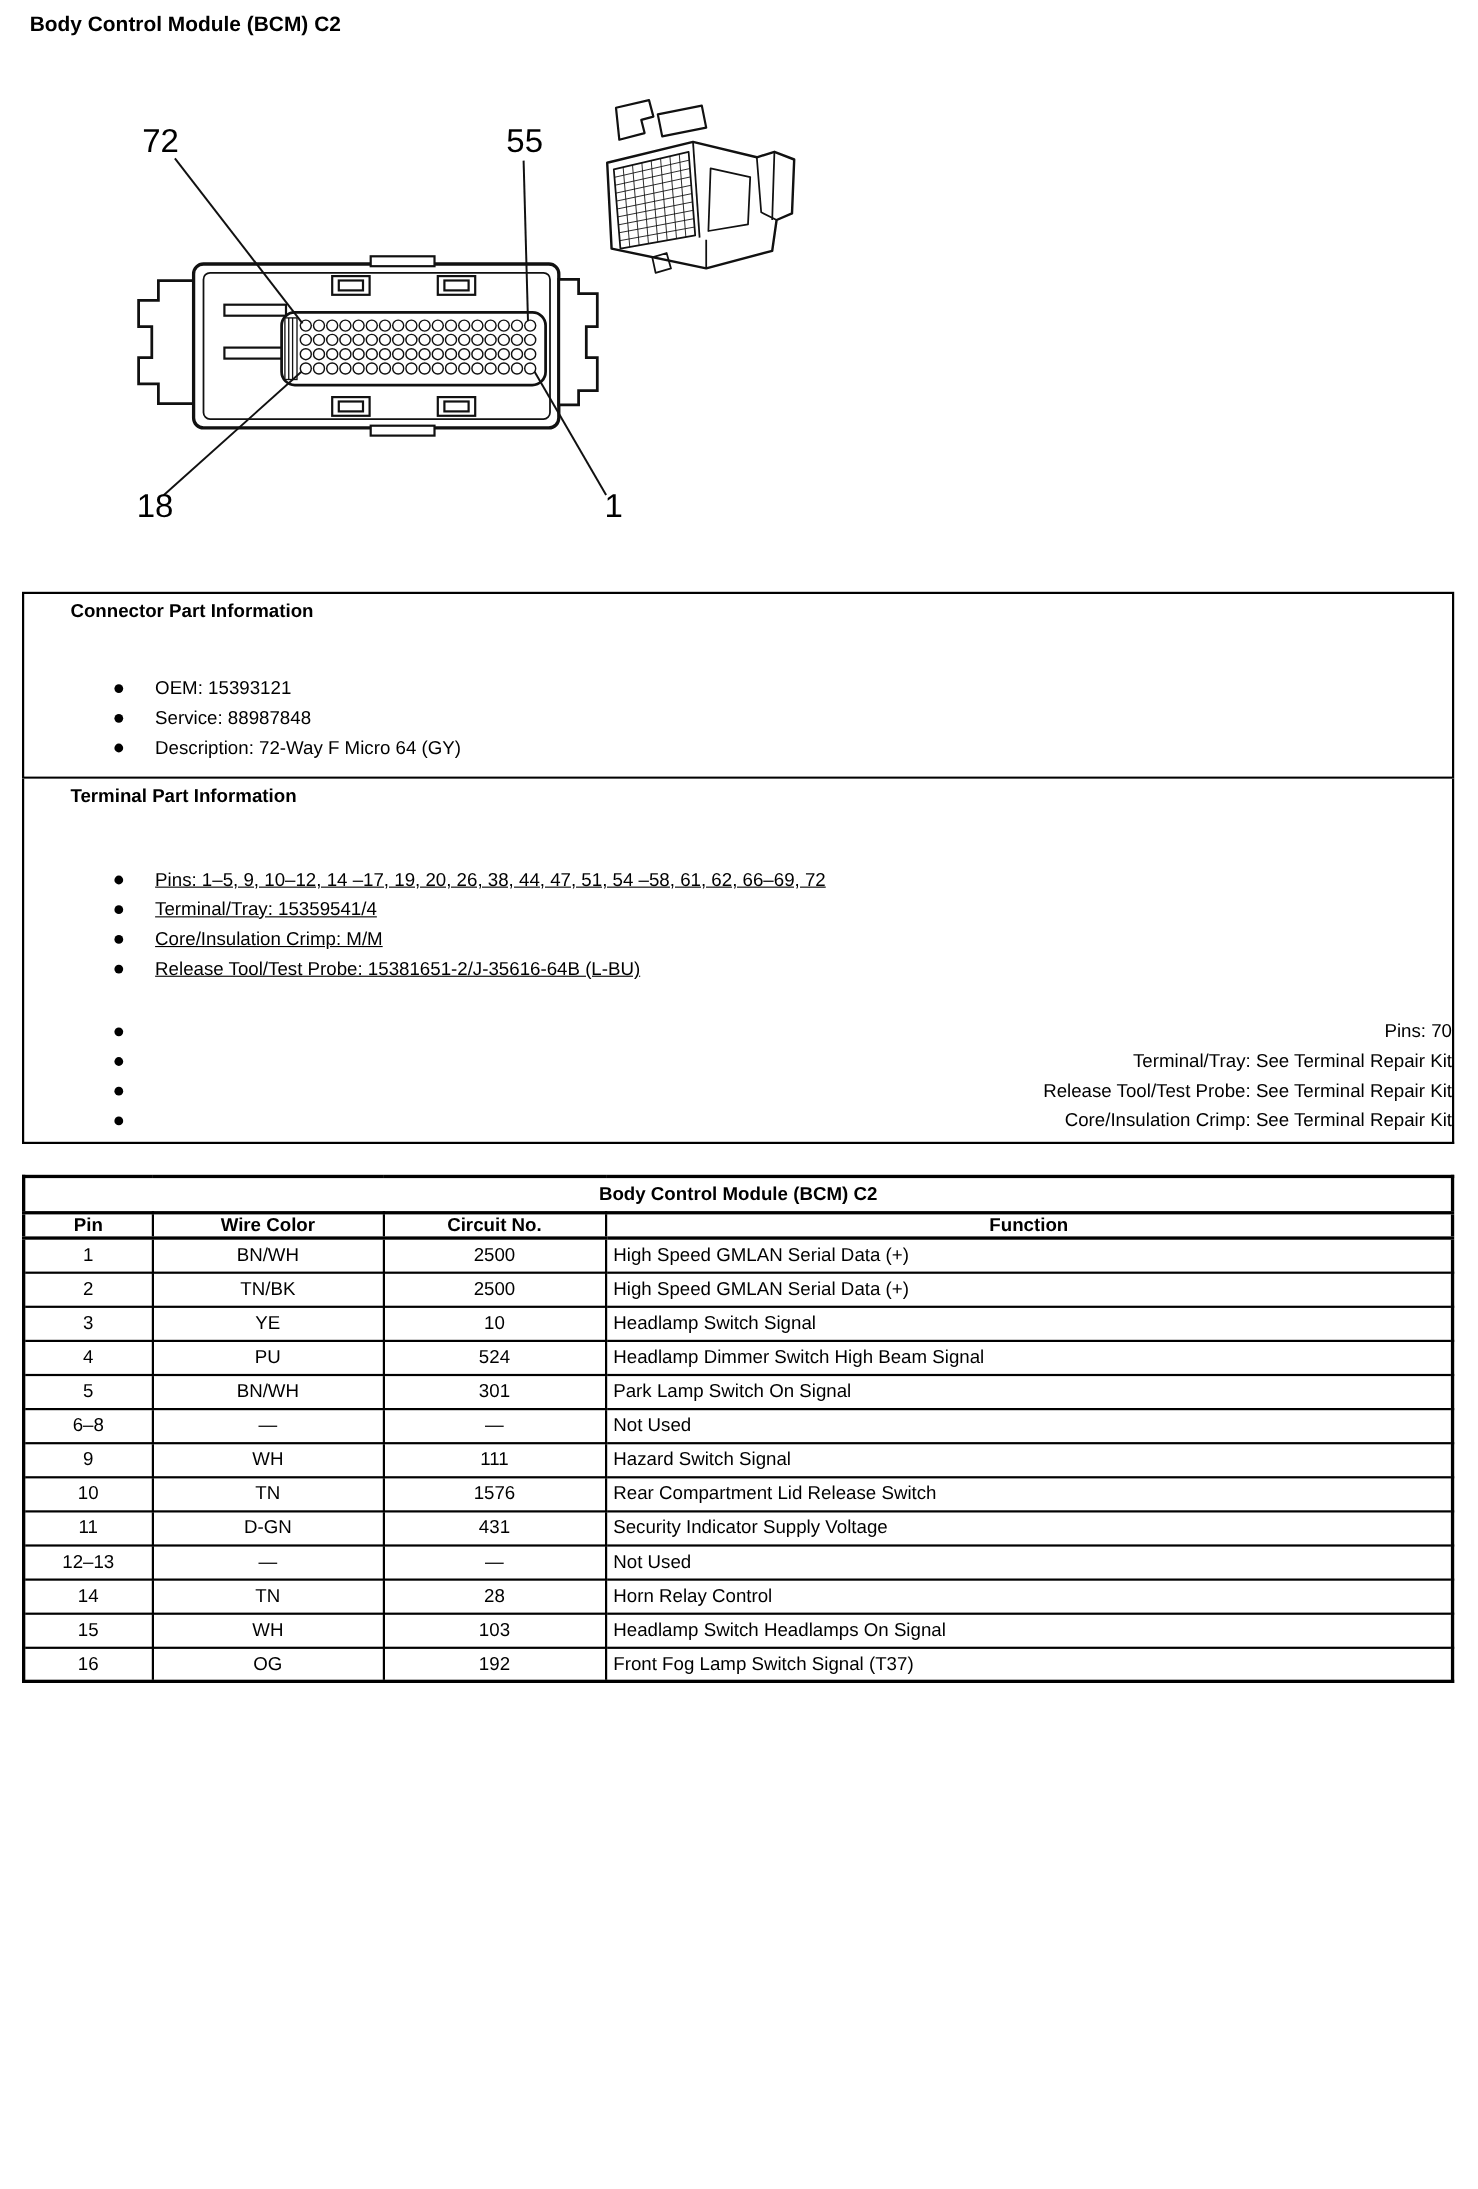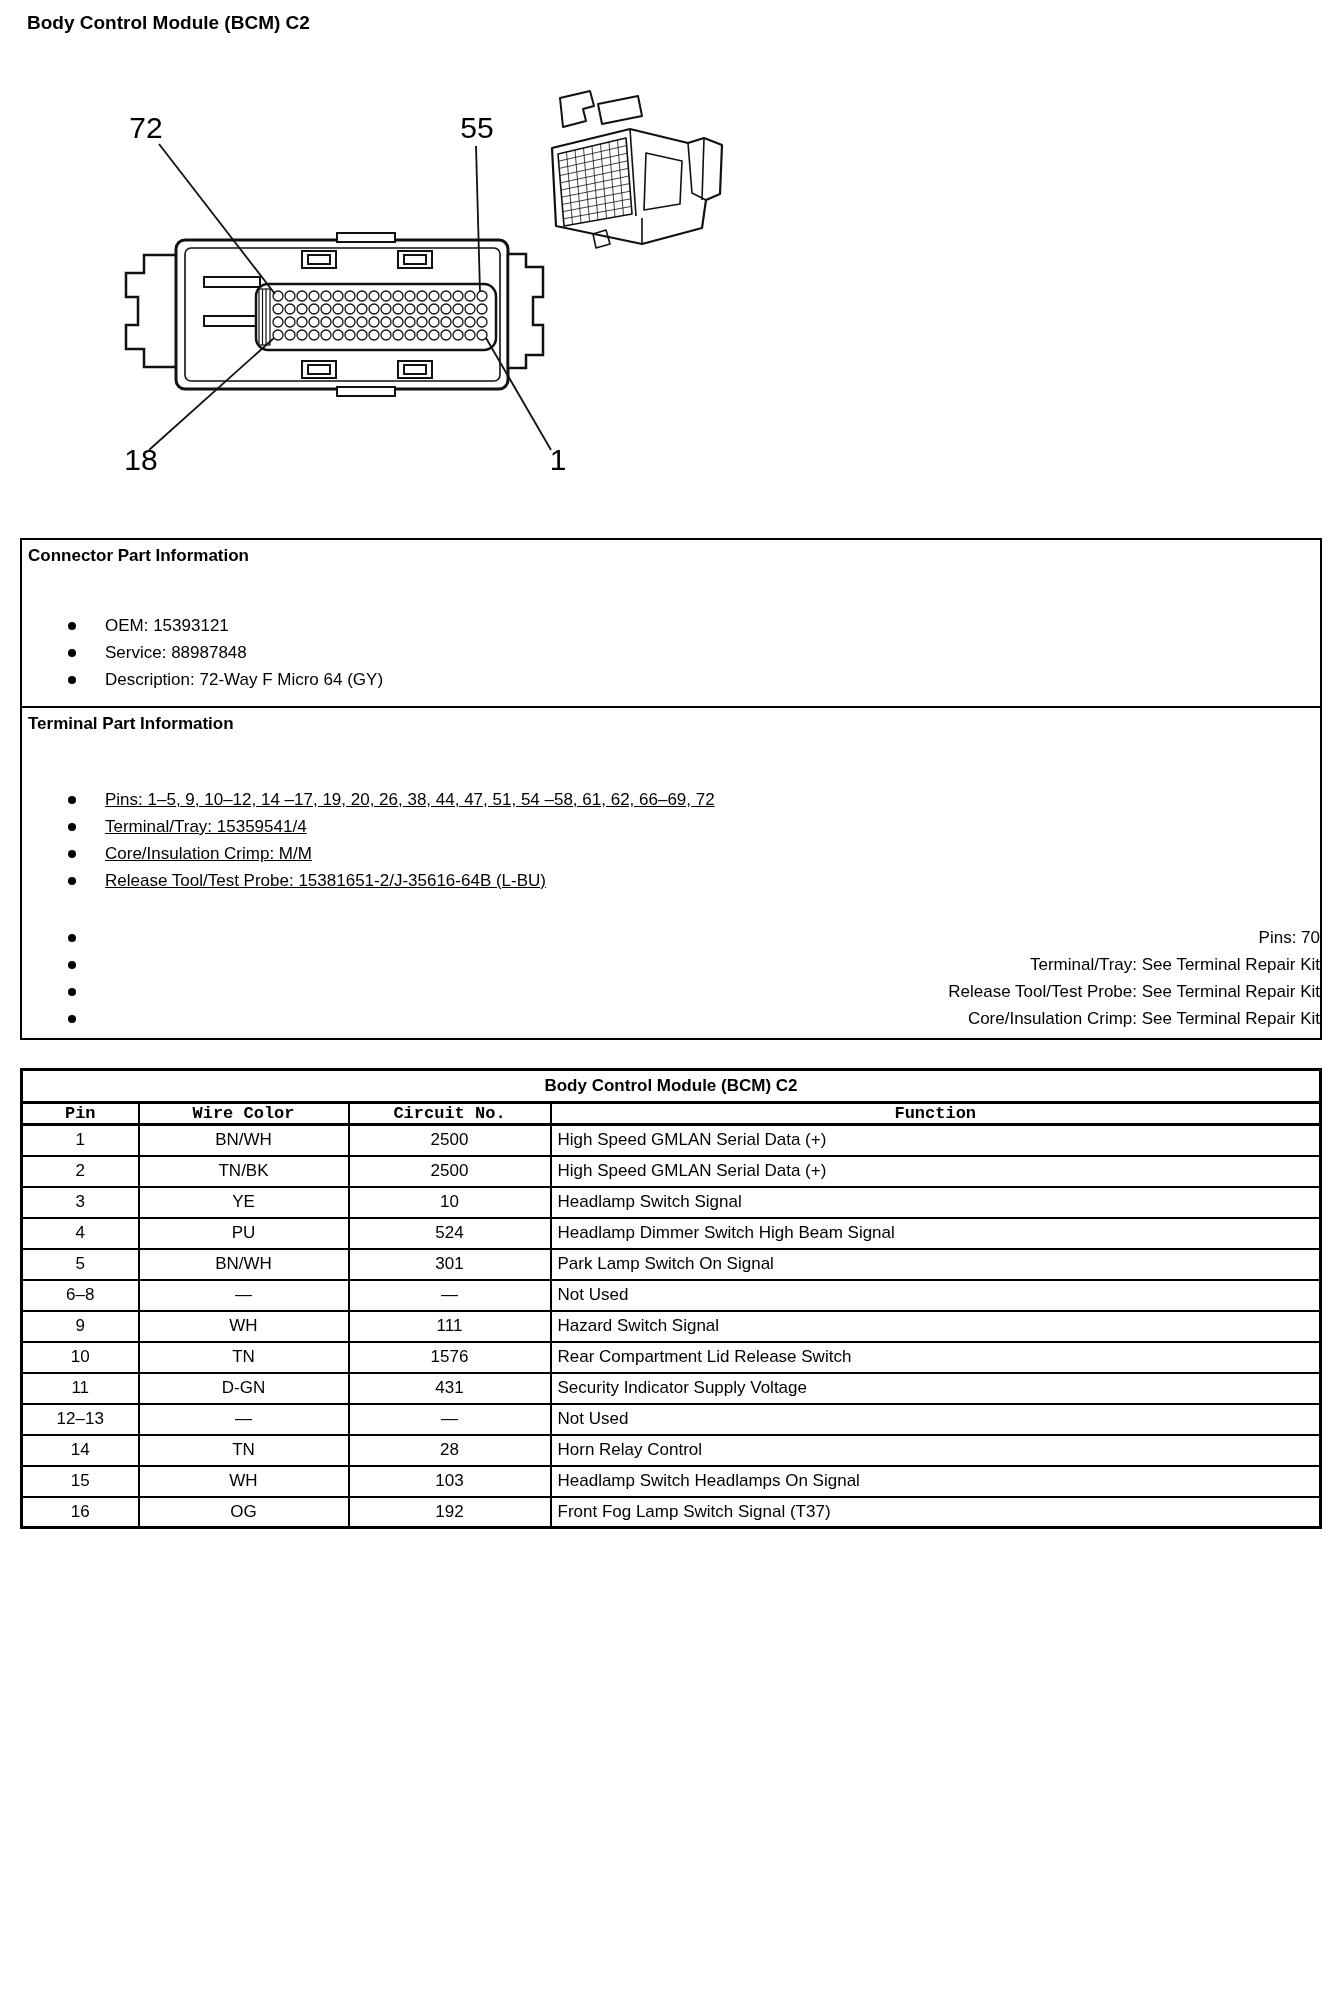--- a/index.html
+++ b/index.html
@@ -12,21 +12,21 @@
   }
   .page-title {
     position: absolute; left: 27px; top: 12px;
     font-size: 19px; font-weight: bold; margin: 0;
   }
   .diagram { position: absolute; left: 0; top: 58px; width: 720px; height: 424px; margin-left: 46px; }
   .pin-num { font-size: 30px; fill: #000; font-family: "Liberation Sans", sans-serif; }
 
   .info-box {
     position: absolute; left: 20px; width: 1302px;
-    border: 2px solid #000; background: #fff;
+    border: 2px solid #000; background: #fff; padding-left: 36px;
   }
   .box-connector { top: 538px; height: 170px; }
   .box-terminal  { top: 708px; height: 332px; border-top: none; }
   .info-box h2 { margin: 6px 0 0 6px; font-size: 17px; font-weight: bold; }
   .info-box ul { margin: 0; padding: 0; list-style: none; }
   .box-connector ul { margin-top: 46px; }
   .box-terminal ul.group-1 { margin-top: 52px; text-decoration: underline; }
   .box-terminal ul.group-2 { margin-top: 30px; text-align: right; }
   .info-box li {
     position: relative; padding-left: 83px;
@@ -37,21 +37,21 @@
     width: 8px; height: 8px; border-radius: 50%; background: #000;
   }
 
   table.pinout {
     position: absolute; left: 20px; top: 1068px; width: 1302px;
     border-collapse: collapse; border: 3px solid #000;
     font-size: 17px;
   }
   .pinout th, .pinout td { border: 2px solid #000; padding: 0 6px; }
   .pinout th.tbl-title { height: 33px; font-size: 17px; text-align: center; border-bottom: 3px solid #000; }
-  .pinout tr.col-head th { height: 17px; text-align: center; border-bottom: 3px solid #000; font-family: Liberation Mono, monospace; }
+  .pinout tr.col-head th { height: 17px; text-align: center; border-bottom: 3px solid #000; }
   .pinout td { height: 31px; text-align: center; }
   .pinout td:last-child { text-align: left; }
 </style>
 </head>
 <body>
 
 <h1 class="page-title">Body Control Module (BCM) C2</h1>
 
 <div class="diagram">
   <svg width="720" height="424" viewBox="0 0 720 424">

